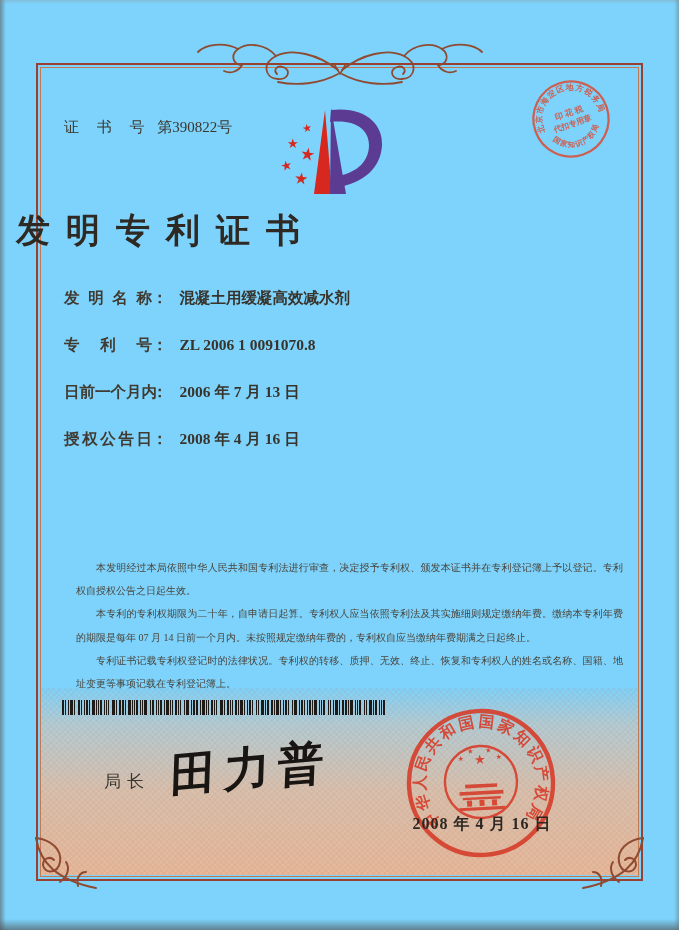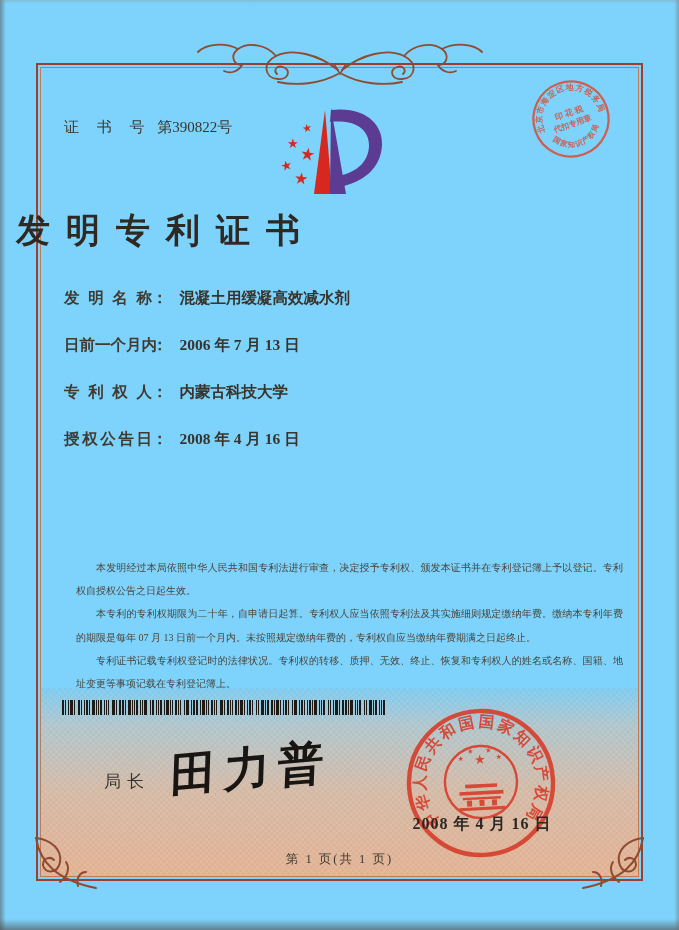--- a/index.html
+++ b/index.html
@@ -148,33 +148,33 @@
     </g>
   </svg>
 
   <div class="title">发明专利证书</div>
 
   <div class="fields">
     <div class="frow">
       <span class="flabel">发明名称</span><span class="fcolon">：</span><span class="fvalue">混凝土用缓凝高效减水剂</span>
     </div>
     <div class="frow">
-      <span class="flabel">日前一个月内</span><span class="fcolon">：</span><span class="fvalue">2006 年 7 月 13 日</span>
+      <span class="flabel">专利号</span><span class="fcolon">：</span><span class="fvalue">ZL 2006 1 0091070.8</span>
     </div>
     <div class="frow">
-      <span class="flabel">专利权人</span><span class="fcolon">：</span><span class="fvalue">内蒙古科技大学</span>
+      <span class="flabel">日前一个月内</span><span class="fcolon">：</span><span class="fvalue">2006 年 7 月 13 日</span>
     </div>
     <div class="frow">
       <span class="flabel">授权公告日</span><span class="fcolon">：</span><span class="fvalue">2008 年 4 月 16 日</span>
     </div>
   </div>
 
   <div class="paras">
     <p>本发明经过本局依照中华人民共和国专利法进行审查，决定授予专利权、颁发本证书并在专利登记簿上予以登记。专利权自授权公告之日起生效。</p>
-    <p>本专利的专利权期限为二十年，自申请日起算。专利权人应当依照专利法及其实施细则规定缴纳年费。缴纳本专利年费的期限是每年 07 月 13 日前一个月内。未按照规定缴纳年费的，专利权自应当缴纳年费期满之日起终止。</p>
+    <p>本专利的专利权期限为二十年，自申请日起算。专利权人应当依照专利法及其实施细则规定缴纳年费。缴纳本专利年费的期限是每年 07 月 14 日前一个月内。未按照规定缴纳年费的，专利权自应当缴纳年费期满之日起终止。</p>
     <p>专利证书记载专利权登记时的法律状况。专利权的转移、质押、无效、终止、恢复和专利权人的姓名或名称、国籍、地址变更等事项记载在专利登记簿上。</p>
   </div>
 
   <svg id="barcode" class="barcode" viewBox="0 0 326 15" preserveAspectRatio="none">
       <rect x="0" y="0" width="2" height="15" fill="#1d1a17"></rect>
       <rect x="3" y="0" width="1" height="15" fill="#1d1a17"></rect>
       <rect x="6" y="0" width="1" height="15" fill="#1d1a17"></rect>
       <rect x="8" y="0" width="3" height="15" fill="#1d1a17"></rect>
       <rect x="12" y="0" width="1" height="15" fill="#1d1a17"></rect>
       <rect x="16" y="0" width="2" height="15" fill="#1d1a17"></rect>
@@ -309,19 +309,18 @@
         <rect x="66" y="99" width="38" height="2.4"></rect>
         <rect x="70" y="102" width="5" height="6"></rect>
         <rect x="82.5" y="102" width="5" height="6"></rect>
         <rect x="95" y="102" width="5" height="6"></rect>
         <rect x="62" y="109" width="46" height="3.2"></rect>
       </g>
     </g>
   </svg>
   <div class="issue-date">2008 年 4 月 16 日</div>
 
-  <div class="footer">第 1 页(共 1 页)</div>
 
   <div class="edge edge-l"></div>
   <div class="edge edge-b"></div>
   <div class="edge edge-r"></div>
   <div class="edge edge-t"></div>
 </div>
 
 </body></html>

